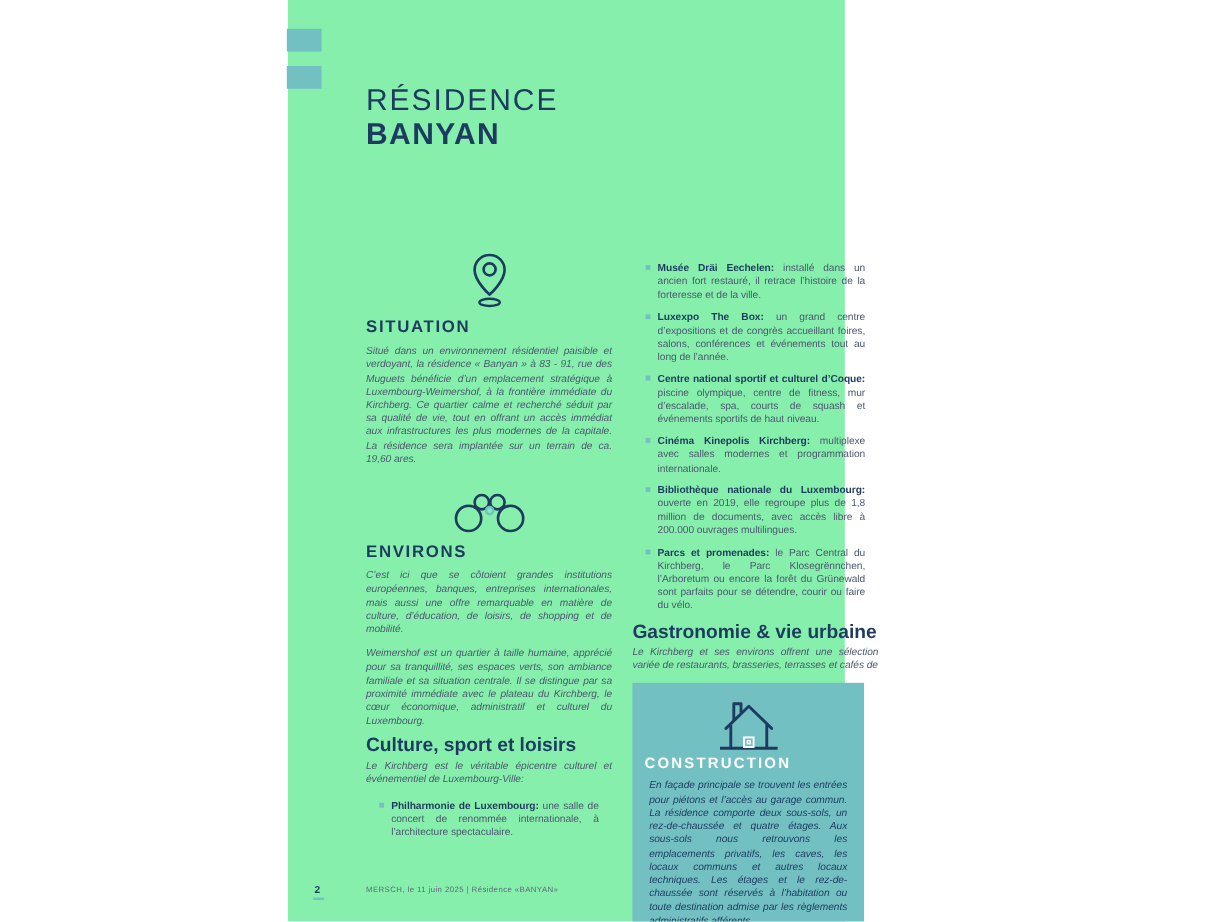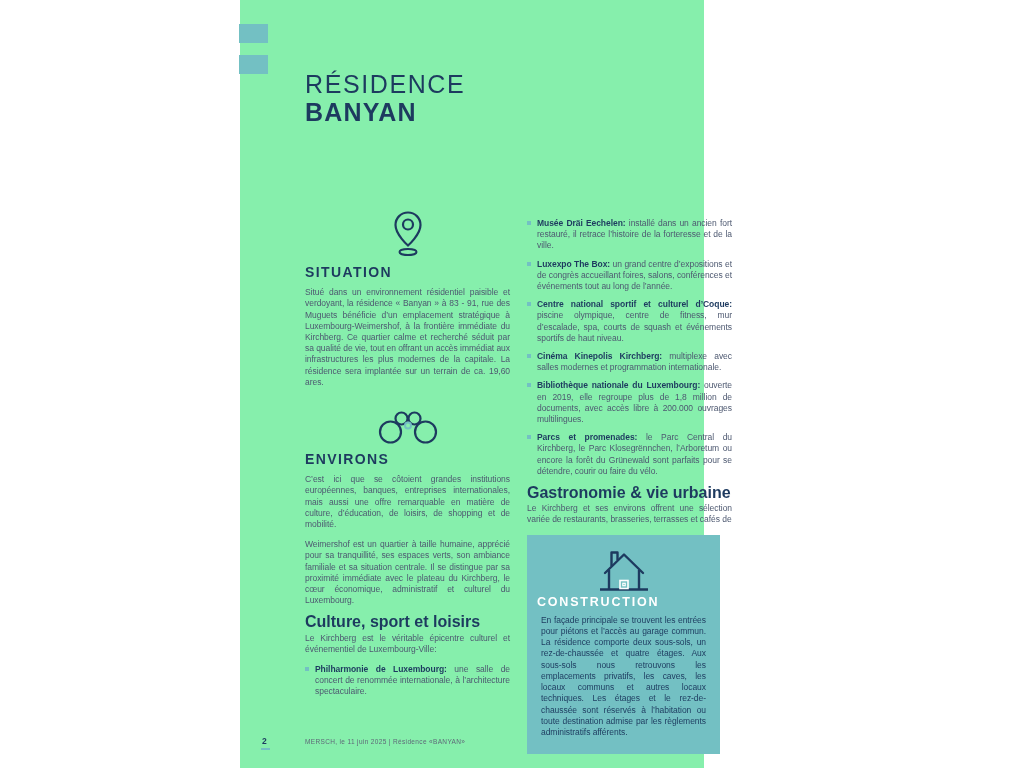--- a/index.html
+++ b/index.html
@@ -15,22 +15,22 @@
   .col{position:absolute;top:210px;width:205px;font-size:8.5px;line-height:11.2px;
        color:#4d5870;text-align:justify;letter-spacing:-0.05px;}
   .col-left{left:65px;}
   .col-right{left:287px;}
   .icon-center{display:block;margin:0 auto;}
   .icon-binoc{margin-top:20px;}
   h2{font-size:14px;font-weight:700;color:#1d3a5f;letter-spacing:1.4px;
      margin:10px 0 9px 0;}
   h3{font-size:16px;font-weight:700;color:#1d3a5f;letter-spacing:0;margin:10px 0 5px 0;
      text-align:left;}
-  p{margin:0 0 9px 0;}
-  ul{list-style:none;margin:0;padding:0;}
+  p{margin:0 0 9px 0;font-style:italic;}
+  ul{list-style:none;margin:11px;padding:0;}
   li.bullet{display:flex;margin:0 0 7px 0;}
   .sq{flex:0 0 4px;width:4px;height:4px;background:#73c0c3;margin:3px 6px 0 0;}
   .bt{flex:1;text-align:justify;}
   .bt b{color:#1d3a5f;font-weight:700;}
   .cbox{background:#73c0c3;width:193px;box-sizing:border-box;margin-top:9px;
         padding:9px 10px 12px 10px;}
   .cbox h2{color:#ffffff;font-size:12.5px;letter-spacing:1.8px;margin:3px 0 7px 0;}
   .cbox .cbody{color:#1d3a5f;margin:4px;}
   .footer-num{position:absolute;left:22px;top:736px;font-size:8.5px;font-weight:700;
               color:#1d3a5f;}

